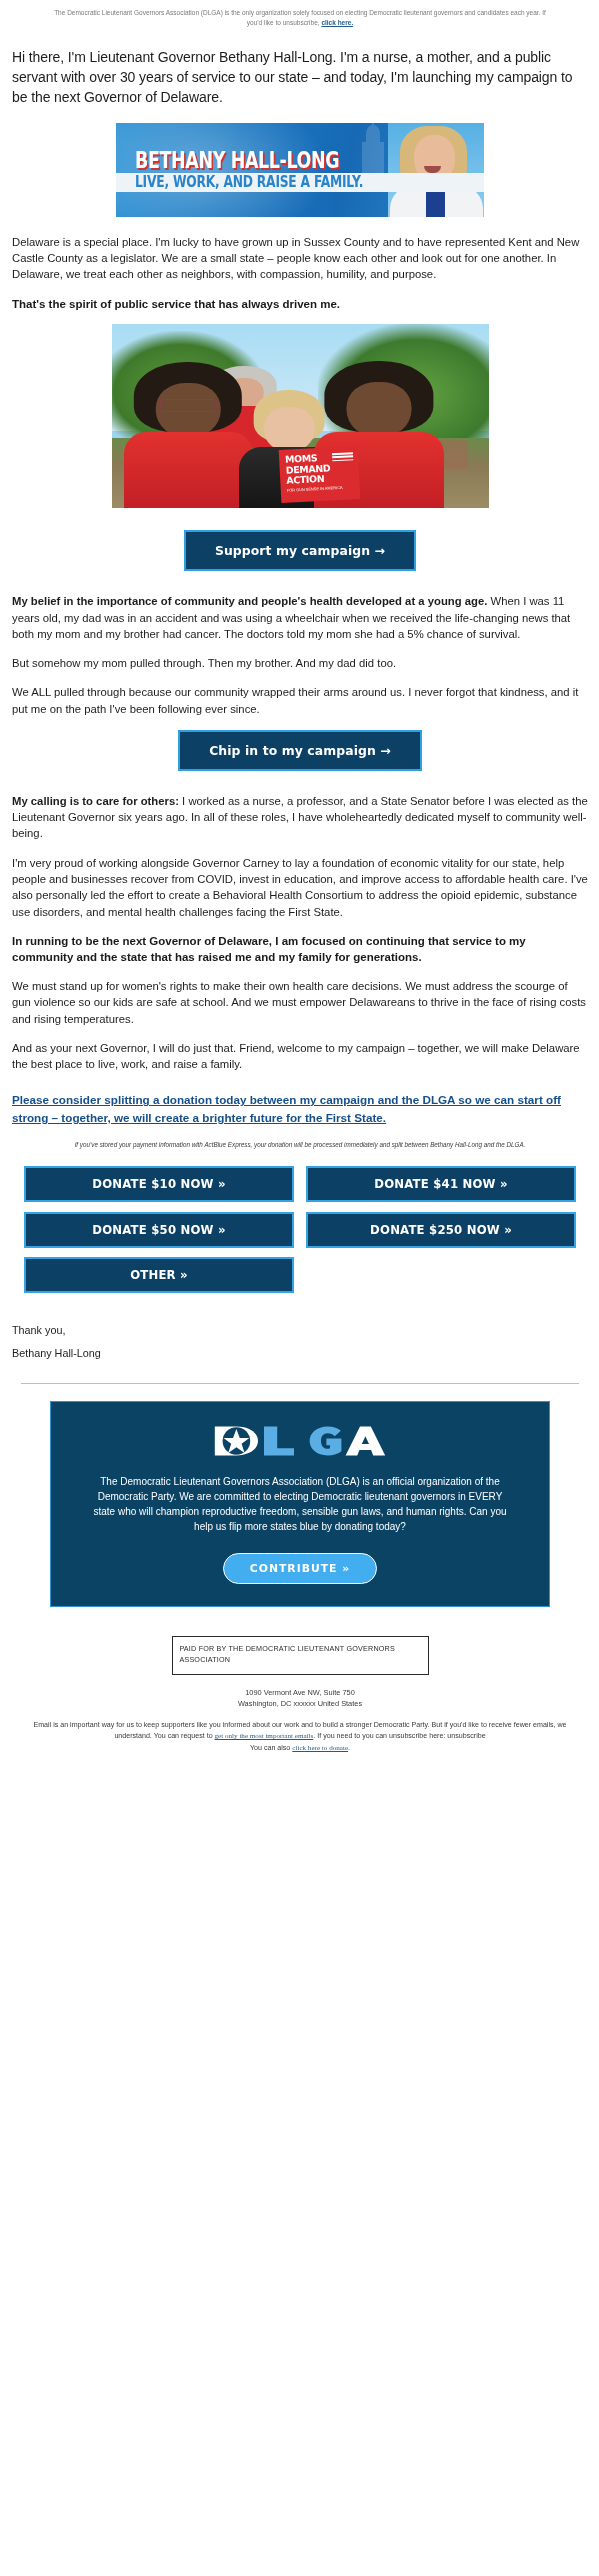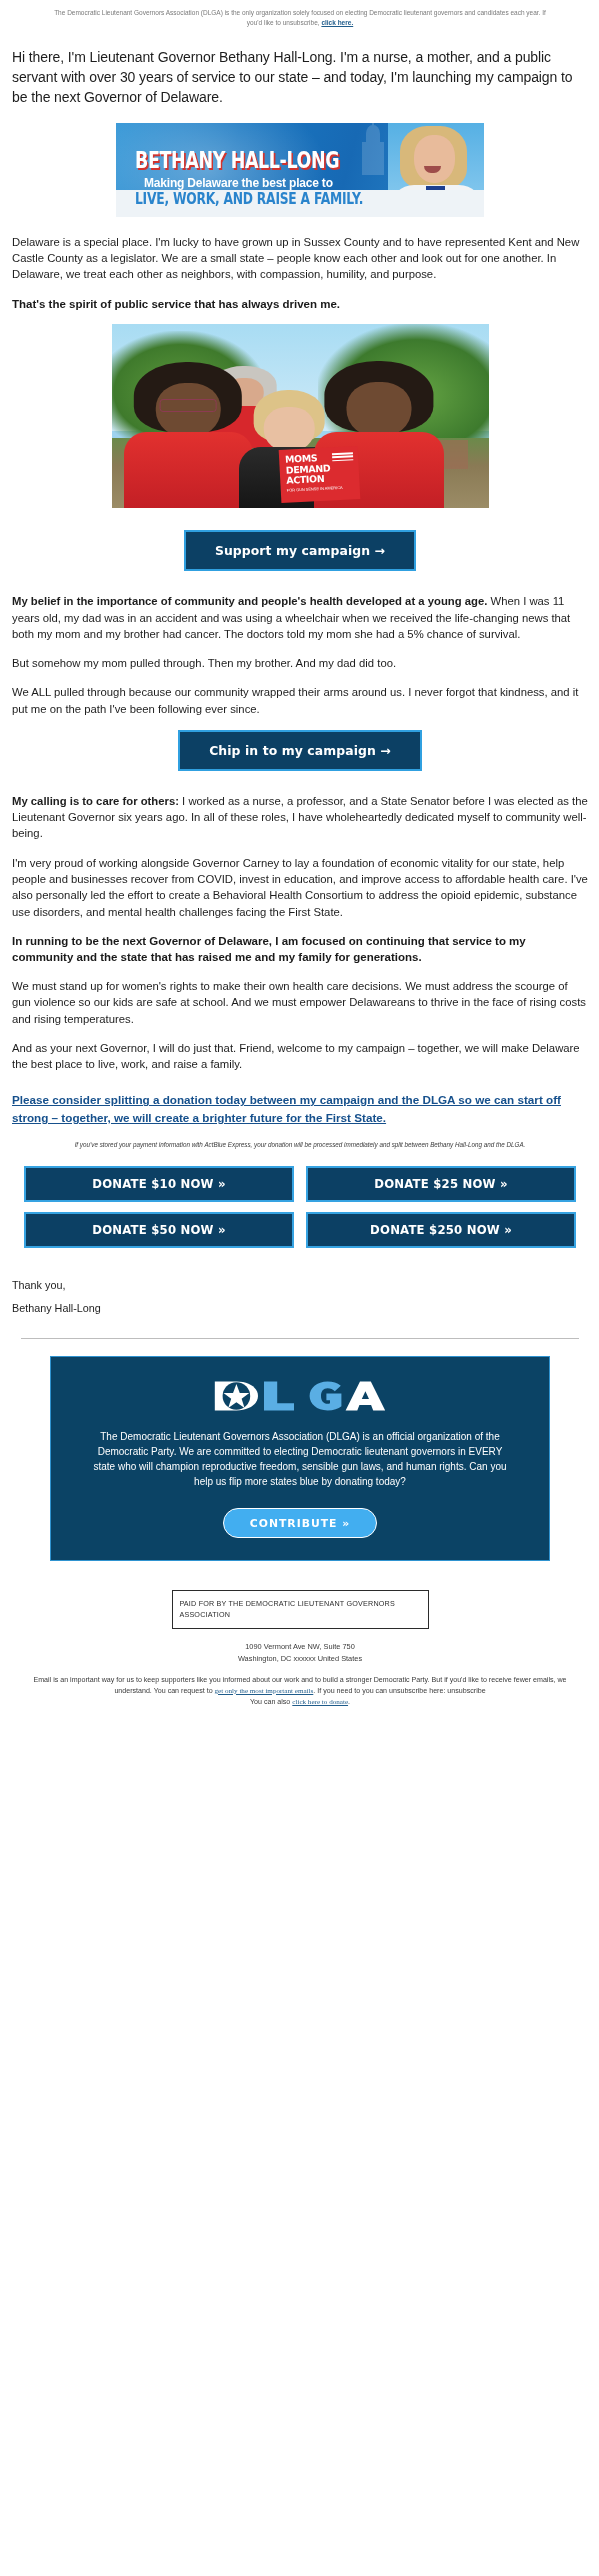--- a/index.html
+++ b/index.html
@@ -97,22 +97,22 @@
   }
   .banner .tagline {
     position: absolute; left: 28px; top: 53px;
     font-size: 12px;
     font-weight: bold;
     color: #ffffff;
     letter-spacing: -0.2px;
     white-space: nowrap;
   }
   .banner .strip {
-    position: absolute; left: 0; top: 67px;
-    width: 100%; height: 27px;
+    position: absolute; left: 0; top: 50px;
+    width: 100%; height: 19px;
     background: #eef3f7;
   }
   .banner .strip span {
     position: absolute; left: 19px; top: 2.1px;
     font-family: "DejaVu Sans", sans-serif;
     font-weight: bold;
     font-size: 15.4px;
     line-height: 1;
     color: #2a84cc;
     letter-spacing: -0.3px;
@@ -467,23 +467,24 @@
   <p class="body-text">I'm very proud of working alongside Governor Carney to lay a foundation of economic vitality for our state, help people and businesses recover from COVID, invest in education, and improve access to affordable health care. I've also personally led the effort to create a Behavioral Health Consortium to address the opioid epidemic, substance use disorders, and mental health challenges facing the First State.</p>
   <p class="bold-line">In running to be the next Governor of Delaware, I am focused on continuing that service to my community and the state that has raised me and my family for generations.</p>
   <p class="body-text">We must stand up for women's rights to make their own health care decisions. We must address the scourge of gun violence so our kids are safe at school. And we must empower Delawareans to thrive in the face of rising costs and rising temperatures.</p>
   <p class="body-text">And as your next Governor, I will do just that. Friend, welcome to my campaign – together, we will make Delaware the best place to live, work, and raise a family.</p>
 
   <a class="split-link" href="#">Please consider splitting a donation today between my campaign and the DLGA so we can start off strong – together, we will create a brighter future for the First State.</a>
   <div class="disclaimer">If you've stored your payment information with ActBlue Express, your donation will be processed immediately and split between Bethany Hall-Long and the DLGA.</div>
 
   <div class="donate-grid">
     <a class="btn-donate" href="#">DONATE $10 NOW »</a>
-    <a class="btn-donate" href="#">DONATE $25 NOW »</a>
+    <a class="btn-donate" href="#">DONATE $41 NOW »</a>
     <a class="btn-donate" href="#">DONATE $50 NOW »</a>
     <a class="btn-donate" href="#">DONATE $250 NOW »</a>
+    <a class="btn-donate" href="#">OTHER »</a>
   </div>
 
   <p class="signoff">Thank you,</p>
   <p class="signoff last">Bethany Hall-Long</p>
 
   <hr class="rule">
 
   <div class="dlga-box">
     <svg class="dlga-logo" viewBox="0 0 300 60">
       <path d="M8 6 H44 C66 6 80 17 80 30 C80 43 66 54 44 54 H8 Z" fill="#ffffff"></path>

